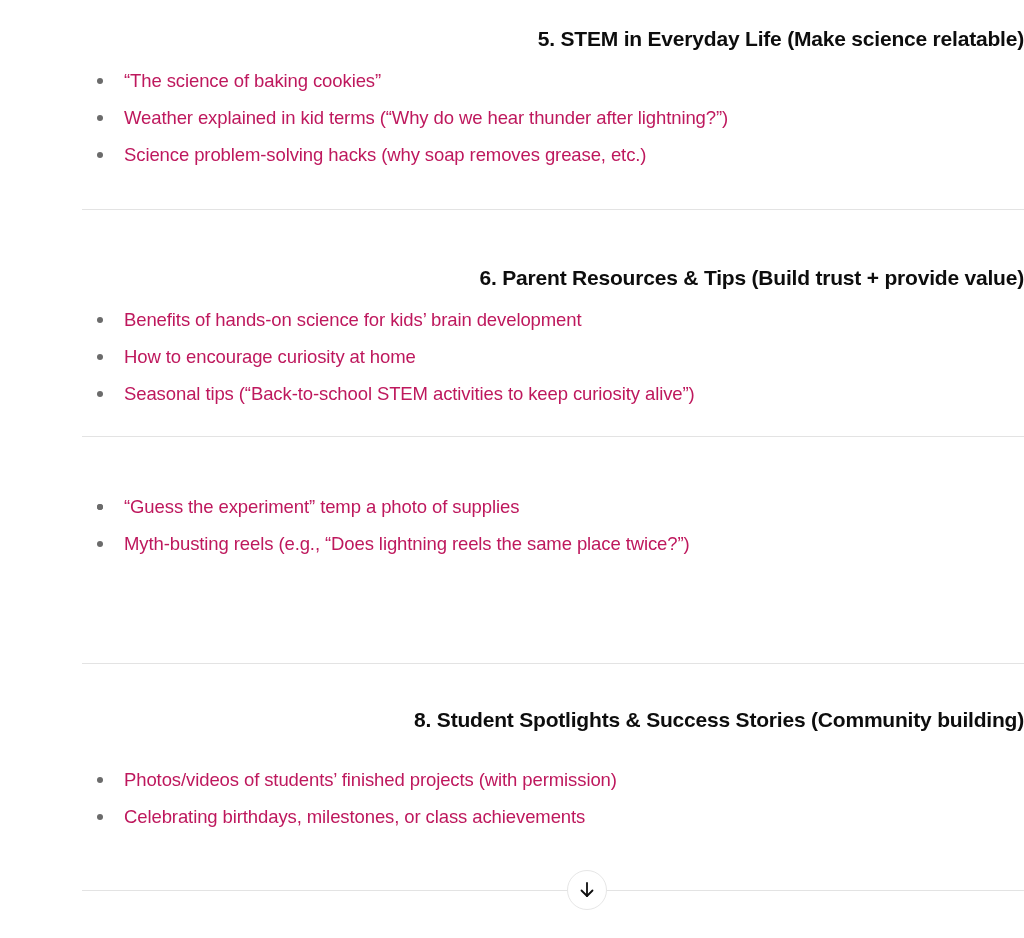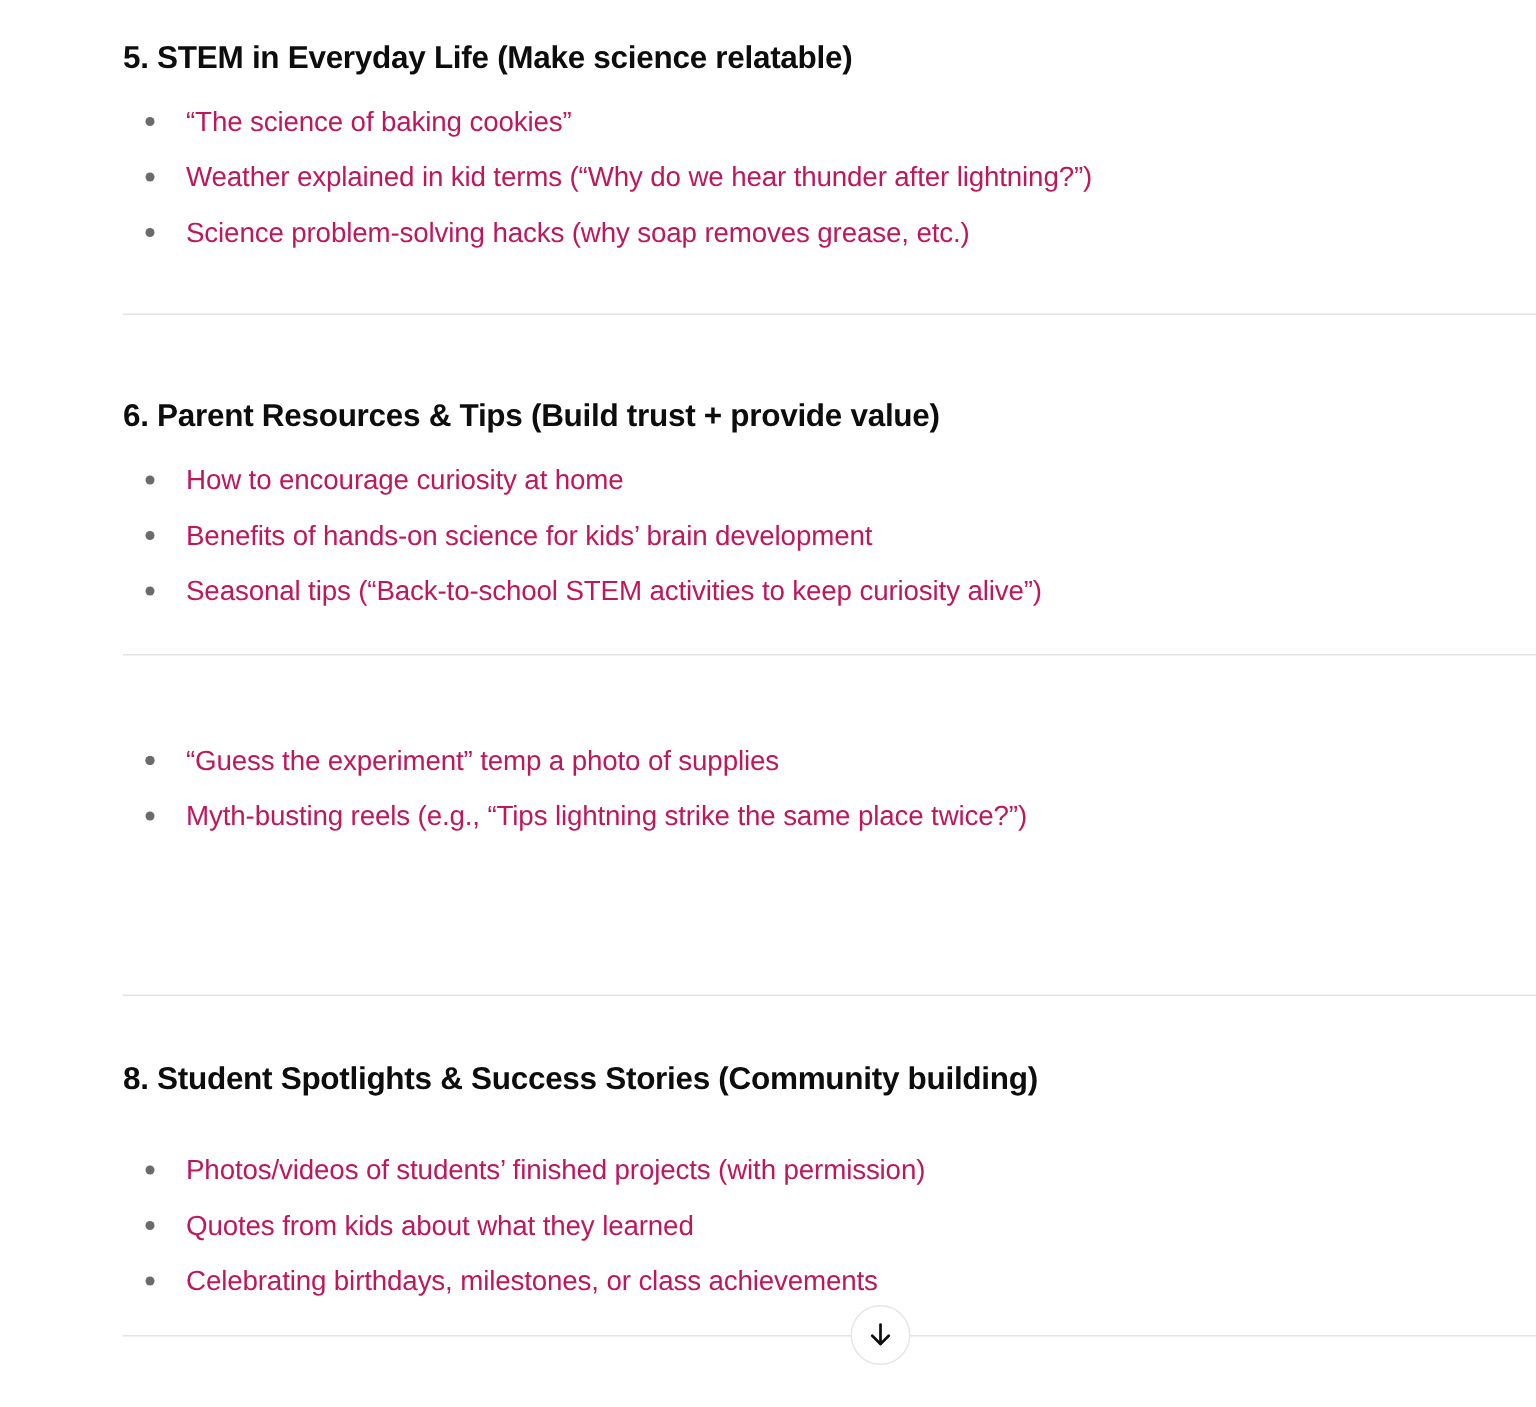--- a/index.html
+++ b/index.html
@@ -4,21 +4,21 @@
 <style>
   html, body { margin: 0; padding: 0; background: #ffffff; }
   body {
     width: 1024px; height: 938px; overflow: hidden; position: relative;
     font-family: "Liberation Sans", sans-serif; color: #0d0d0d;
   }
   .content { position: absolute; left: 82px; top: 0; right: 0; }
   .section { position: absolute; left: 0; right: 0; }
   .heading {
     font-size: 21px; font-weight: bold; letter-spacing: -0.2px;
-    line-height: 28px; margin: 0; white-space: nowrap; color: #0d0d0d;
+    line-height: 28px; margin: 0; white-space: nowrap; color: #0d0d0d; text-align: right;
   }
   ul.items { list-style: none; margin: 0; padding: 0; }
   ul.items li {
     position: relative; padding-left: 42px; font-size: 18.5px;
     line-height: 37px; white-space: nowrap; color: #be185d; letter-spacing: -0.1px;
   }
   ul.items li .bullet {
     position: absolute; left: 15px; top: 16px; width: 6px; height: 6px;
     border-radius: 50%; background: #6b6b6b;
   }
@@ -41,41 +41,40 @@
       <li><span class="bullet"></span><span>“The science of baking cookies”</span></li>
       <li><span class="bullet"></span><span>Weather explained in kid terms (“Why do we hear thunder after lightning?”)</span></li>
       <li><span class="bullet"></span><span>Science problem-solving hacks (why soap removes grease, etc.)</span></li>
     </ul>
   </div>
   <div class="divider" style="top:209px;"></div>
 
   <div class="section" style="top:264px;">
     <h3 class="heading">6. Parent Resources &amp; Tips (Build trust + provide value)</h3>
     <ul class="items" style="margin-top:9px;">
+      <li><span class="bullet"></span><span>Benefits of hands-on science for kids’ brain development</span></li>
       <li><span class="bullet"></span><span>How to encourage curiosity at home</span></li>
-      <li><span class="bullet"></span><span>Benefits of hands-on science for kids’ brain development</span></li>
       <li><span class="bullet"></span><span>Seasonal tips (“Back-to-school STEM activities to keep curiosity alive”)</span></li>
     </ul>
   </div>
   <div class="divider" style="top:436px;"></div>
 
   <div class="section" style="top:479px;">
     <ul class="items" style="margin-top:9px;">
       <li><span class="bullet"></span></li>
       <li><span class="bullet"></span><span>“Guess the experiment” temp a photo of supplies</span></li>
-      <li><span class="bullet"></span><span>Myth-busting reels (e.g., “Tips lightning strike the same place twice?”)</span></li>
+      <li><span class="bullet"></span><span>Myth-busting reels (e.g., “Does lightning reels the same place twice?”)</span></li>
     </ul>
   </div>
   <div class="divider" style="top:663px;"></div>
 
   <div class="section" style="top:706px;">
     <h3 class="heading">8. Student Spotlights &amp; Success Stories (Community building)</h3>
     <ul class="items" style="margin-top:27px;">
       <li><span class="bullet"></span><span>Photos/videos of students’ finished projects (with permission)</span></li>
-      <li><span class="bullet"></span><span>Quotes from kids about what they learned</span></li>
       <li><span class="bullet"></span><span>Celebrating birthdays, milestones, or class achievements</span></li>
     </ul>
   </div>
   <div class="divider" style="top:890px;"></div>
 </div>
 
 <div class="scroll-btn">
   <svg width="20" height="20" viewBox="0 0 20 20" fill="none" stroke="#0d0d0d" stroke-width="1.8" stroke-linecap="round" stroke-linejoin="round">
     <line x1="10" y1="3" x2="10" y2="16"></line>
     <polyline points="4.5,10.5 10,16 15.5,10.5"></polyline>

